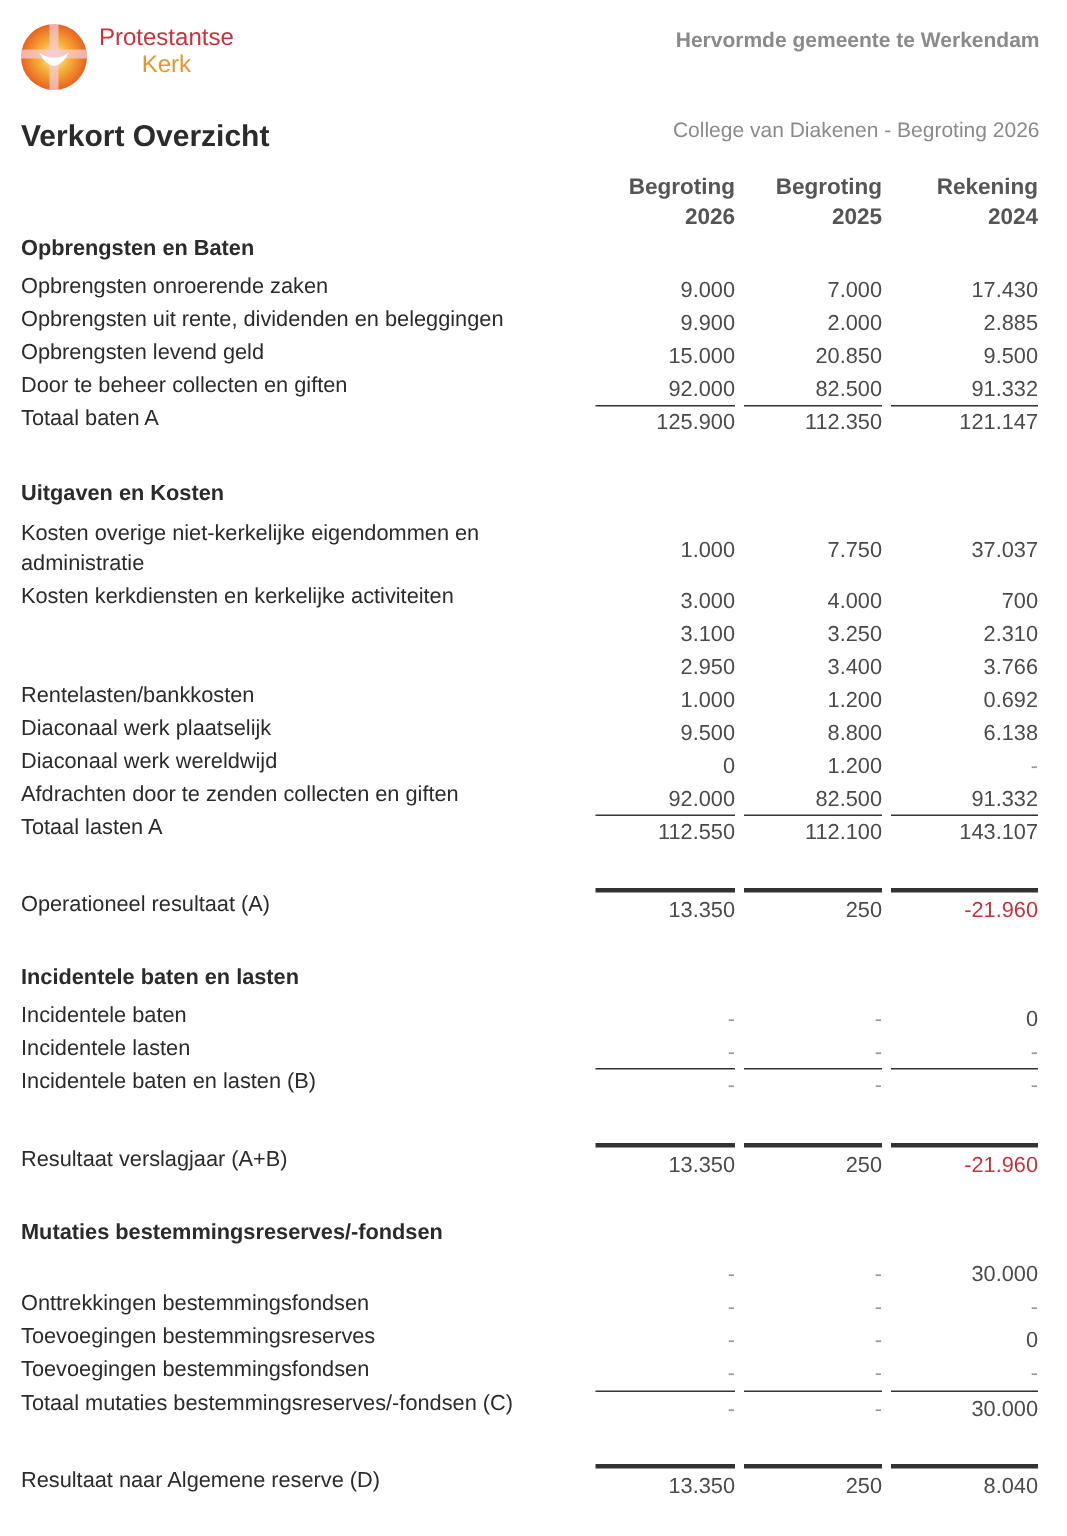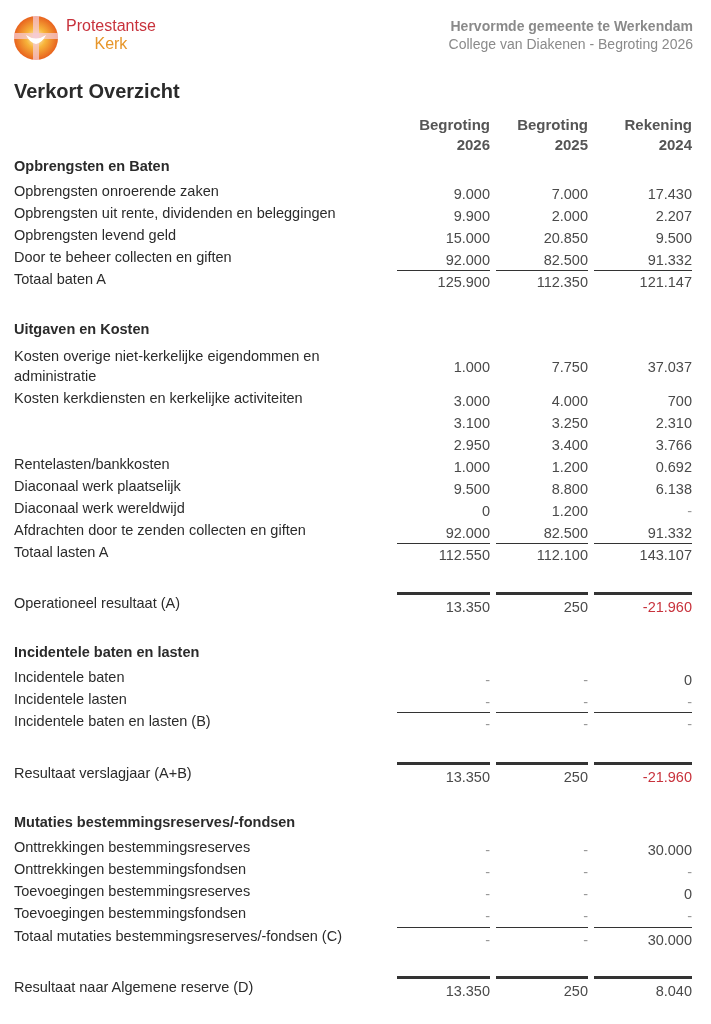--- a/index.html
+++ b/index.html
@@ -6,21 +6,21 @@
   body {
     width: 711px; height: 1024px; position: relative; overflow: hidden;
     font-family: "Liberation Sans", sans-serif; color: #2b2b2b;
   }
   .logo { position: absolute; left: 14px; top: 16px; width: 44px; height: 44px; }
   .logo-text { position: absolute; left: 66px; top: 17px; font-size: 16px; line-height: 18px; }
   .logo-text .l1 { color: #c8323c; display: block; }
   .logo-text .l2 { color: #e7962a; display: block; text-align: center; }
   .hdr-right { position: absolute; right: 18px; top: 17px; text-align: right; color: #8a8a8a; font-size: 14px; line-height: 18px; }
   .hdr-right .org { font-weight: bold; display: block; }
-  .hdr-right .sub { display: block; }
+  .hdr-right .sub { display: block; margin-top: 42px; }
   .title { position: absolute; left: 14px; top: 80px; font-size: 20px; font-weight: bold; color: #2b2b2b; }
 
   .colhead { position: absolute; top: 115px; width: 93px; text-align: right; font-weight: bold; font-size: 15px; line-height: 20px; color: #555; }
   .c1 { left: 397px; width: 93px; }
   .c2 { left: 496px; width: 92px; }
   .c3 { left: 594px; width: 98px; }
 
   .row { position: absolute; left: 0; width: 711px; height: 22px; font-size: 14.5px; }
   .row .lbl { position: absolute; left: 14px; top: 0; color: #2b2b2b; white-space: nowrap; }
   .row .v { position: absolute; top: 3px; text-align: right; color: #4a4a4a; }
@@ -81,21 +81,21 @@
 <div class="row" style="top:183px">
   <span class="lbl">Opbrengsten onroerende zaken</span>
   <span class="v c1">9.000</span>
   <span class="v c2">7.000</span>
   <span class="v c3">17.430</span>
 </div>
 <div class="row" style="top:205px">
   <span class="lbl">Opbrengsten uit rente, dividenden en beleggingen</span>
   <span class="v c1">9.900</span>
   <span class="v c2">2.000</span>
-  <span class="v c3">2.207</span>
+  <span class="v c3">2.885</span>
 </div>
 <div class="row" style="top:227px">
   <span class="lbl">Opbrengsten levend geld</span>
   <span class="v c1">15.000</span>
   <span class="v c2">20.850</span>
   <span class="v c3">9.500</span>
 </div>
 <div class="row" style="top:249px">
   <span class="lbl">Door te beheer collecten en giften</span>
   <span class="v c1">92.000</span>
@@ -216,21 +216,20 @@
   <span class="lbl">Resultaat verslagjaar (A+B)</span>
   <span class="v c1" style="top:4px">13.350</span>
   <span class="v c2" style="top:4px">250</span>
   <span class="v c3 neg" style="top:4px">-21.960</span>
 </div>
 
 <div class="row section" style="top:814px">
   <span class="lbl">Mutaties bestemmingsreserves/-fondsen</span>
 </div>
 <div class="row" style="top:839px">
-  <span class="lbl">Onttrekkingen bestemmingsreserves</span>
   <span class="v c1 dash">-</span>
   <span class="v c2 dash">-</span>
   <span class="v c3">30.000</span>
 </div>
 <div class="row" style="top:861px">
   <span class="lbl">Onttrekkingen bestemmingsfondsen</span>
   <span class="v c1 dash">-</span>
   <span class="v c2 dash">-</span>
   <span class="v c3 dash">-</span>
 </div>

